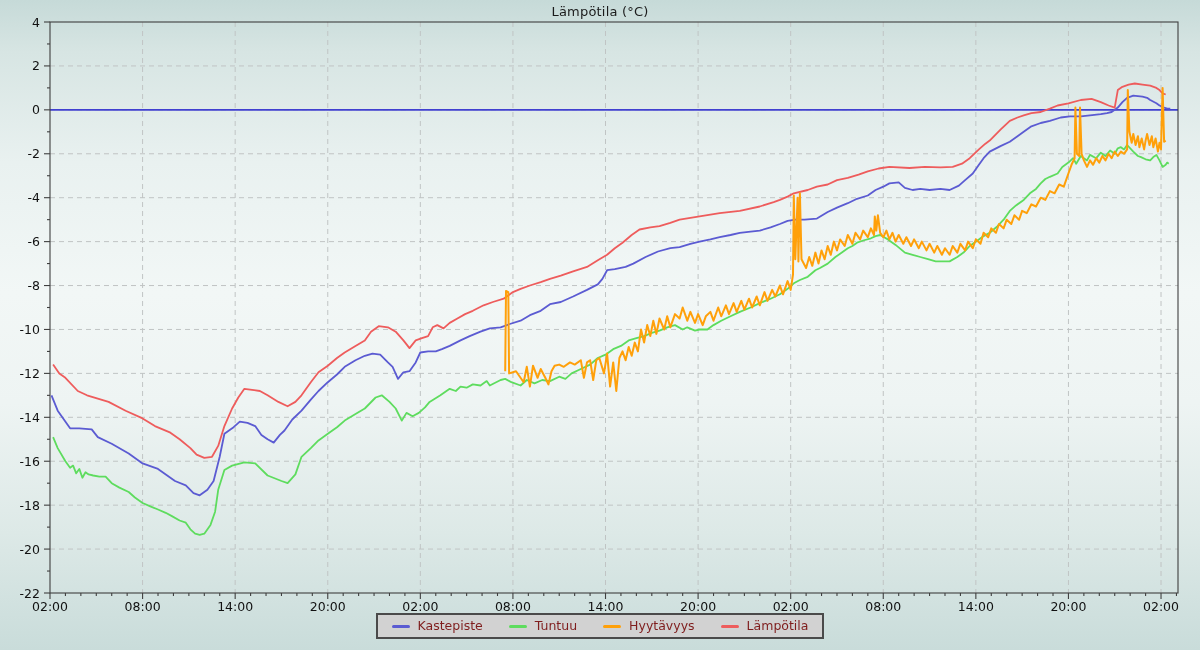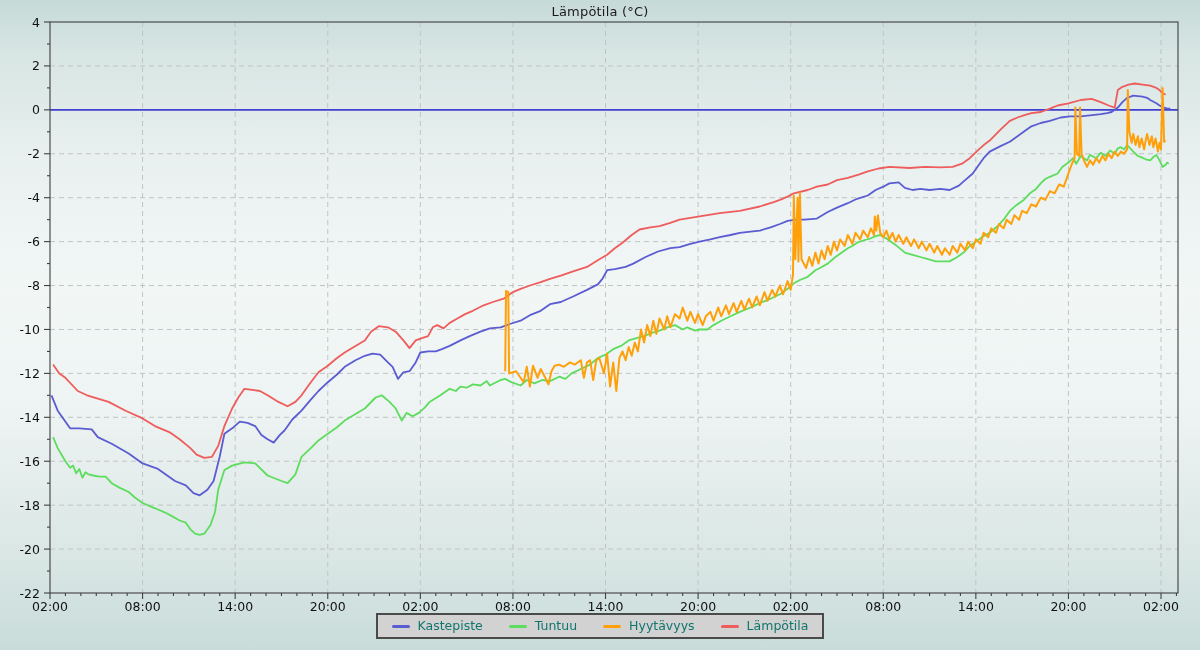--- a/index.html
+++ b/index.html
@@ -16,21 +16,21 @@
   svg{position:absolute;left:0;top:0;}
   #legend{
     position:absolute;left:0;right:0;top:613px;display:flex;justify-content:center;
   }
   #legend-box{
     display:flex;align-items:center;gap:26px;
     background:#d2d2d2;border:2px solid #4a4a4a;padding:3px 14px;height:16px;
   }
   .legend-item{display:flex;align-items:center;gap:8px;}
   .legend-swatch{width:18px;height:3px;border-radius:2px;background:#888;}
-  .legend-label{font-size:12.5px;color:#0f766e;line-height:1;}
+  .legend-label{font-size:12.5px;color:#7f1d1d;line-height:1;}
 </style>
 </head>
 <body>
 
 <div id="chart-wrap">
   <div id="title">Lämpötila (°C)</div>
   <svg id="plot" width="1200" height="650" viewBox="0 0 1200 650">
       <g>
         <line x1="142.5854993160055" y1="22" x2="142.5854993160055" y2="593" stroke="#c0c4c4" stroke-width="1" stroke-dasharray="5,4"></line>
         <line x1="235.17099863201096" y1="22" x2="235.17099863201096" y2="593" stroke="#c0c4c4" stroke-width="1" stroke-dasharray="5,4"></line>

